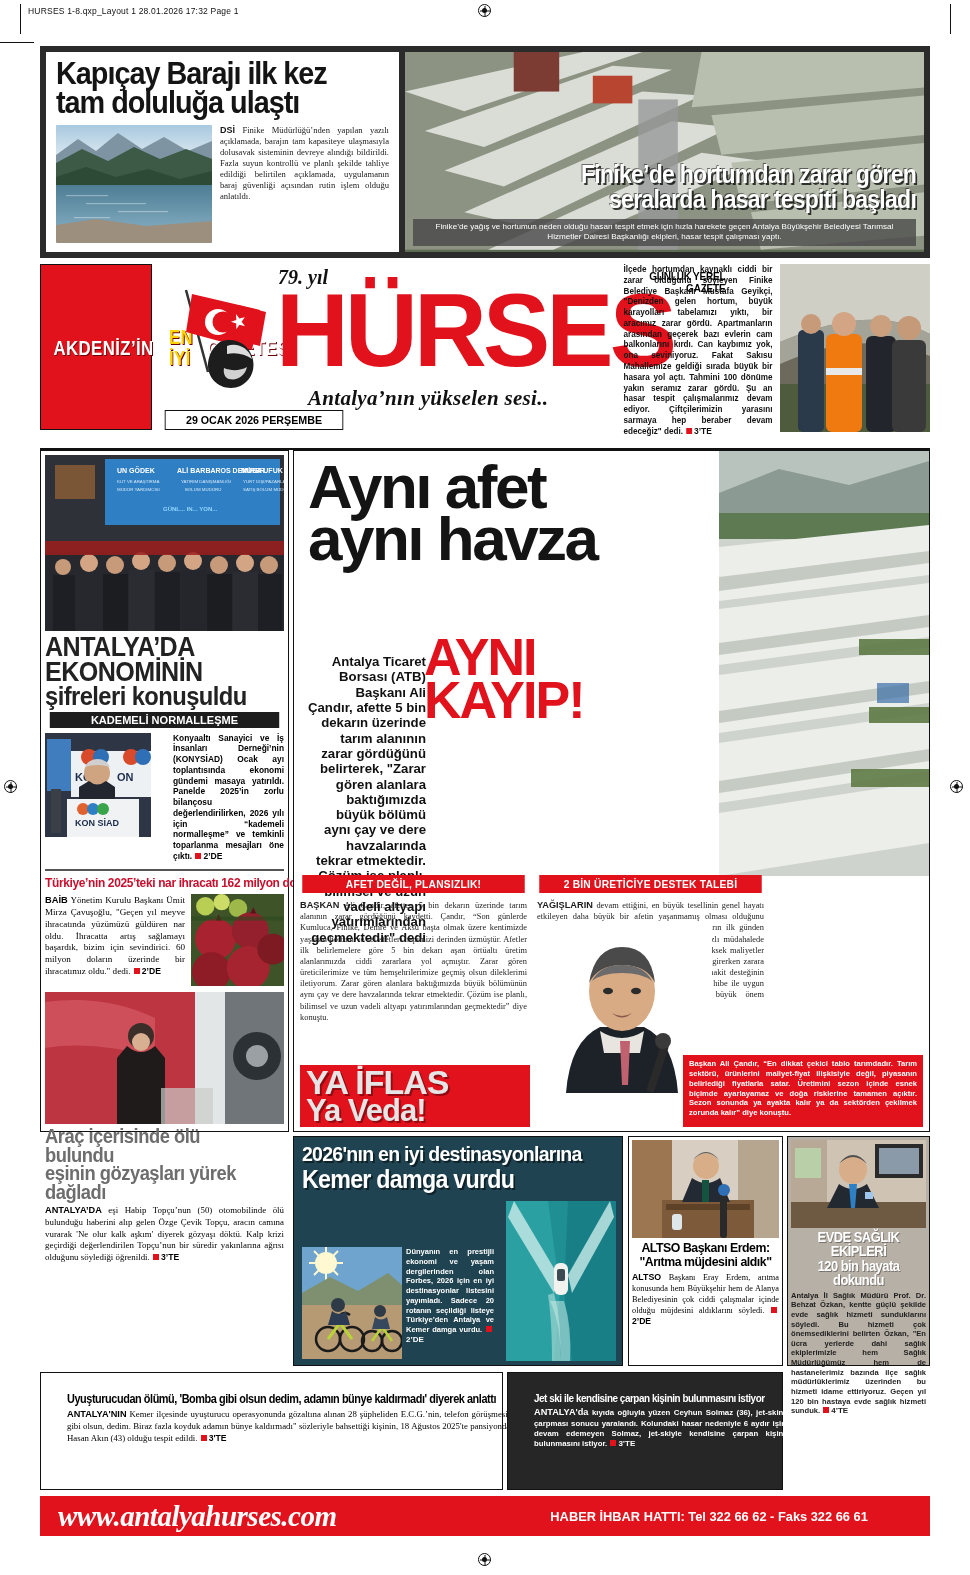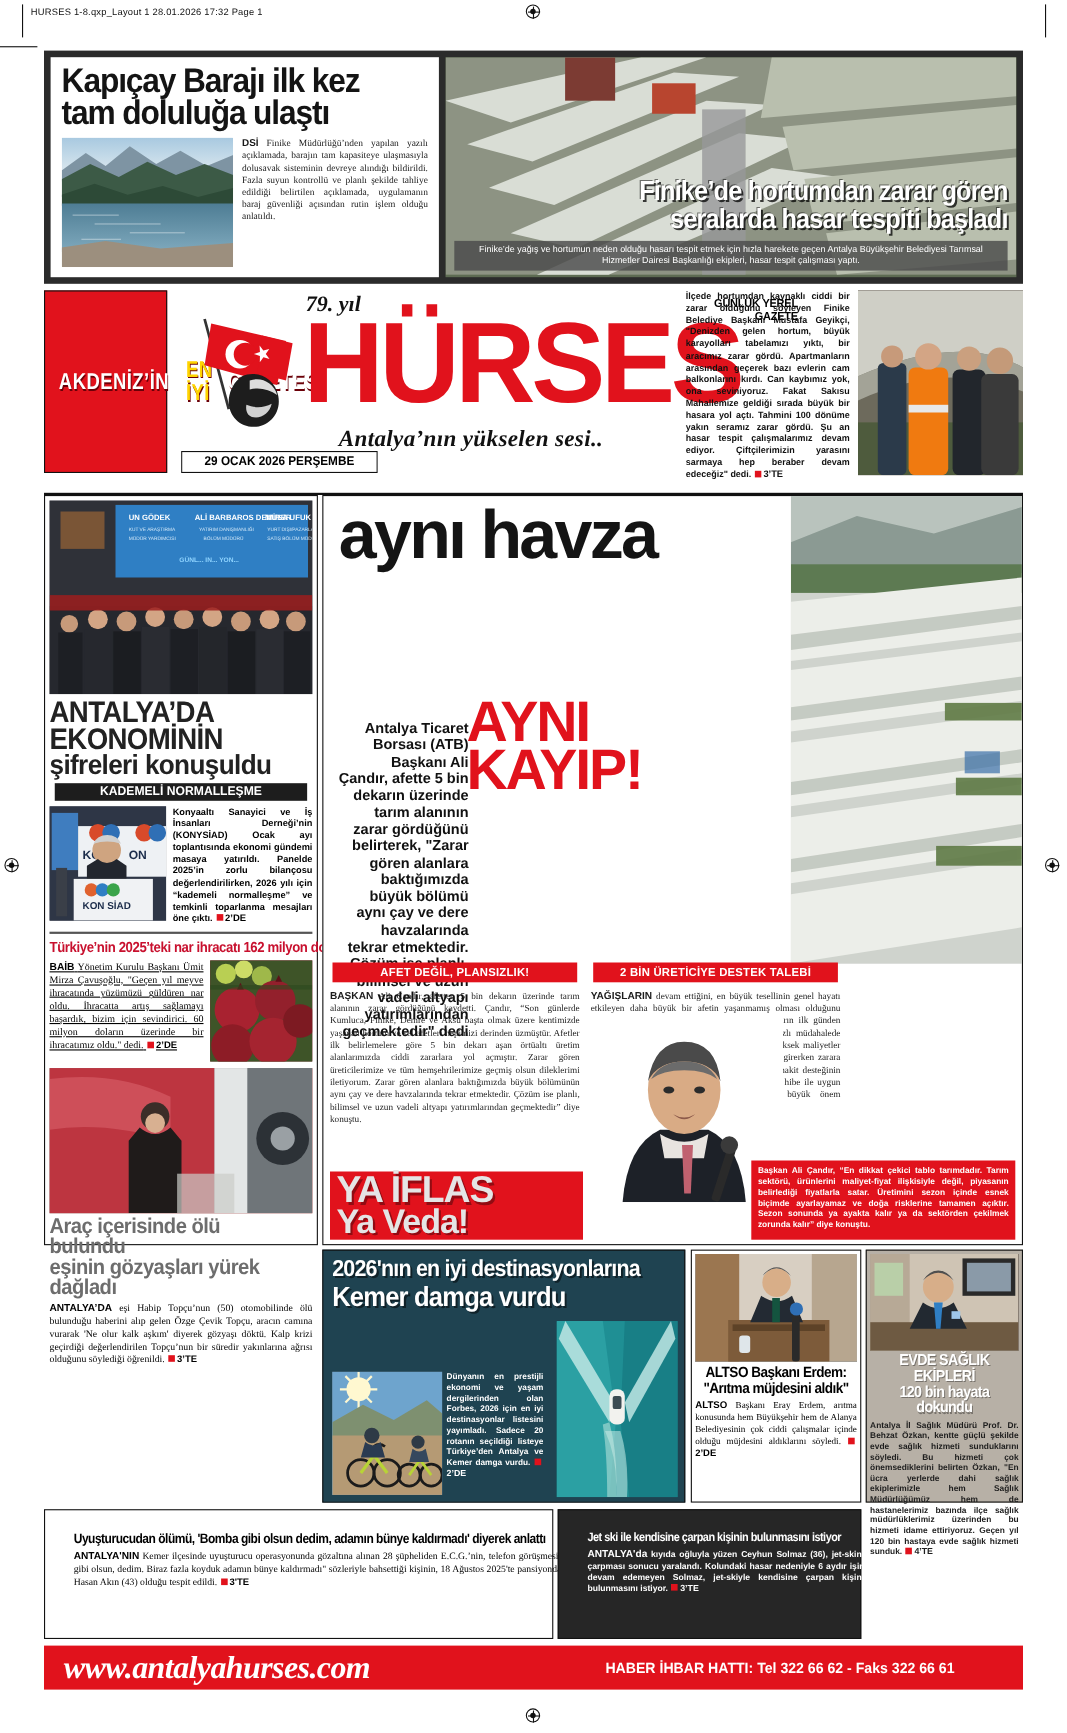--- a/index.html
+++ b/index.html
@@ -108,27 +108,27 @@
                 transform-origin:left center; }
   .l-head .l3 { font-size:25px; display:block; transform:scaleX(.95);
                 transform-origin:left center; }
   .l-kicker { margin-top:4px; background:#1d1d1d; color:#fff; text-align:center;
               font-weight:bold; font-size:11.5px; padding:2px 0;
               transform:scaleX(.96); }
   .l-body { margin-top:5px; display:flex; gap:6px; }
   .l-body .ph { width:106px; height:104px; background:#2c3342; position:relative;
                 overflow:hidden; }
   .l-body .tx { flex:1; font-size:8.4px; line-height:1.28; font-weight:bold;
-                text-align:justify; }
+                text-align:justify;margin-left:16px; }
   .l-sep { margin:7px 0 5px; border-top:2px solid #555; }
 
   .l2-head { font-weight:bold; font-size:13.3px; color:#c8102e; line-height:1;
              letter-spacing:-.4px; transform:scaleX(.9);
              transform-origin:left center; white-space:nowrap; }
-  .l2-body { margin-top:5px; display:flex; gap:6px;text-decoration:underline; }
+  .l2-body { margin-top:5px; display:flex; gap:6px; }
   .l2-body .tx { width:140px; font-family:"Liberation Serif",serif;
                  font-size:9.1px; line-height:1.3; text-align:justify; }
   .l2-body .tx b { font-family:"Liberation Sans",sans-serif; font-size:9.3px; }
   .l2-body .ph { flex:1; height:92px; background:#6a2a2a; position:relative;
                  overflow:hidden; }
 
   .l3-photo { margin-top:6px; width:239px; height:132px; background:#9a3a3a;
               position:relative; overflow:hidden; }
   .l3-head { margin-top:3px; font-weight:bold; font-size:19.5px; line-height:.95;
              color:#6d6d6d; letter-spacing:-.5px; transform:scaleX(.94);
@@ -564,20 +564,21 @@
           <g fill="#5f7a45" opacity=".9">
             <rect x="140" y="188" width="70" height="16"></rect>
               <rect x="150" y="256" width="60" height="16"></rect>
             <rect x="132" y="318" width="78" height="18"></rect>
           </g>
           <rect x="158" y="232" width="32" height="20" fill="#3b6fa8" opacity=".7"></rect>
         </svg>
       </div>
 
       <div class="m-h1">
+        <div>Aynı afet</div>
         <div>aynı havza</div>
       </div>
 
       <div class="m-h2">
         <div>AYNI</div>
         <div>KAYIP!</div>
       </div>
 
       <div class="m-lead">Antalya Ticaret Borsası (ATB) Başkanı Ali Çandır, afette 5 bin dekarın üzerinde tarım alanının zarar gördüğünü belirterek, "Zarar gören alanlara baktığımızda büyük bölümü aynı çay ve dere havzalarında tekrar etmektedir. Çözüm ise planlı, bilimsel ve uzun vadeli altyapı yatırımlarından geçmektedir" dedi</div>
 

